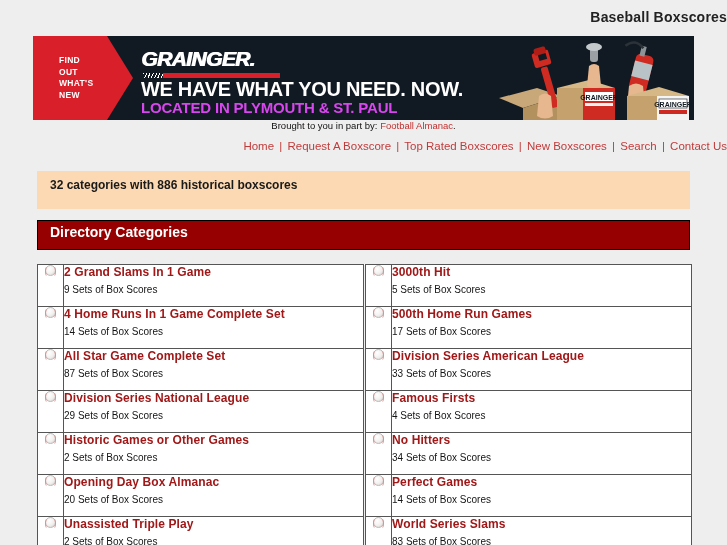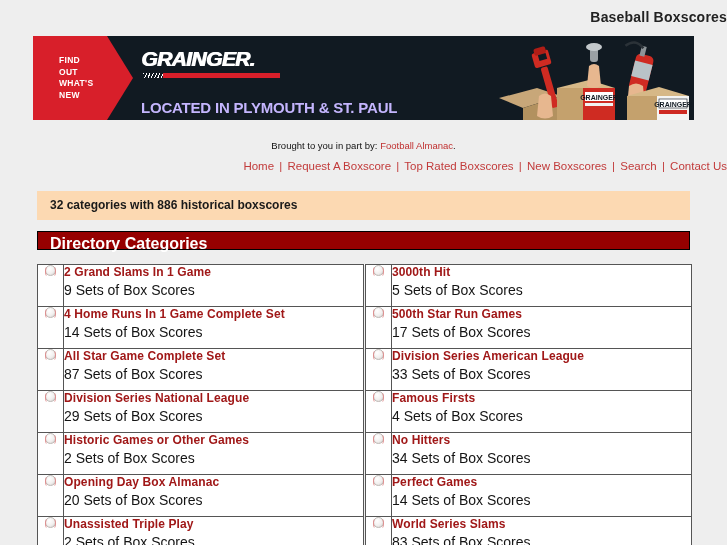--- a/index.html
+++ b/index.html
@@ -92,34 +92,34 @@
     left: 108px; top: 42px;
     color: #ffffff;
     font-size: 20px;
     font-weight: bold;
     letter-spacing: -0.3px;
     white-space: nowrap;
   }
   .banner-sub {
     position: absolute;
     left: 108px; top: 63px;
-    color: #c4b5fd;
+    color: #d946ef;
     font-size: 15px;
     font-weight: bold;
     letter-spacing: -0.2px;
     white-space: nowrap;
   }
   
   .banner-art { position: absolute; right: 0; top: 0; width: 205px; height: 84px; }
 
   .credit {
     text-align: center;
     font-size: 9.5px;
     color: #111111;
-    padding: 20px 0 0 0;
+    padding: 0 0 0 0;
   }
   .credit a {
     color: #c03030;
     text-decoration: none;
   }
 
   
   .nav {
     text-align: right;
     font-size: 11.5px;
@@ -133,35 +133,35 @@
   .nav .sep { color: #c23b3b; padding: 0 2px; }
 
   
   .content {
     width: 653px;
     margin: 0 auto;
     padding-top: 19px;
   }
   .count-bar {
     background: #fcd9b2;
-    height: 29px;
+    height: 38px;
     line-height: 29px;
     font-size: 12px;
     font-weight: bold;
     color: #1a1a1a;
     padding-left: 13px;
     box-sizing: border-box;
   }
   .cat-bar {
     margin-top: 11px;
     background: #960000;
     border: 1px solid #000000;
-    height: 19px;
+    height: 30px;
     line-height: 23px;
-    font-size: 16px;
+    font-size: 14px;
     font-weight: bold;
     color: #ffffff;
     padding-left: 12px;
     box-sizing: border-box;
   }
 
   
   .dir-table {
     margin-top: 14px;
     width: 653px;
@@ -216,21 +216,21 @@
   .cat-link {
     display: block;
     font-size: 12px;
     font-weight: bold;
     color: #a01818;
     text-decoration: none;
     letter-spacing: 0.1px;
     margin-bottom: 3px;
   }
   .cat-sets {
-    font-size: 14px;
+    font-size: 10px;
     color: #141414;
   }
 </style>
 </head>
 <body>
 
 <div class="page-title">Baseball Boxscores</div>
 
 <div class="banner-wrap">
   <div class="banner">
@@ -239,20 +239,21 @@
     <div class="banner-flag-text">
       <div>FIND</div>
       <div>OUT</div>
       <div>WHAT'S</div>
       <div>NEW</div>
     </div>
 
     <div class="banner-logo">GRAINGER.</div>
     <div class="banner-rule"></div>
     <div class="banner-rule-hatch"></div>
+    <div class="banner-head">WE HAVE WHAT YOU NEED. NOW.</div>
     <div class="banner-sub">LOCATED IN PLYMOUTH &amp; ST. PAUL</div>
 
     <svg class="banner-art" viewBox="0 0 205 84" preserveAspectRatio="none">
 
       <polygon points="10,62 48,52 72,60 34,72" fill="#c8a779"></polygon>
       <polygon points="34,72 72,60 72,84 34,84" fill="#b2915f"></polygon>
 
       <g transform="rotate(-16 60 40)">
         <rect x="54" y="30" width="7" height="42" rx="2" fill="#cf2b22"></rect>
         <rect x="49" y="14" width="17" height="15" rx="2" fill="#cf2b22"></rect>
@@ -345,21 +346,21 @@
         </td>
         <td class="col-body body-cell">
           <a class="cat-link" href="#">4 Home Runs In 1 Game Complete Set</a>
           <span class="cat-sets">14 Sets of Box Scores</span>
         </td>
         <td class="col-gap"></td>
         <td class="col-icon icon-cell">
           <span class="ball"></span>
         </td>
         <td class="col-body body-cell">
-          <a class="cat-link" href="#">500th Star Run Games</a>
+          <a class="cat-link" href="#">500th Home Run Games</a>
           <span class="cat-sets">17 Sets of Box Scores</span>
         </td>
       </tr>
 
       <tr>
         <td class="col-icon icon-cell">
           <span class="ball"></span>
         </td>
         <td class="col-body body-cell">
           <a class="cat-link" href="#">All Star Game Complete Set</a>

